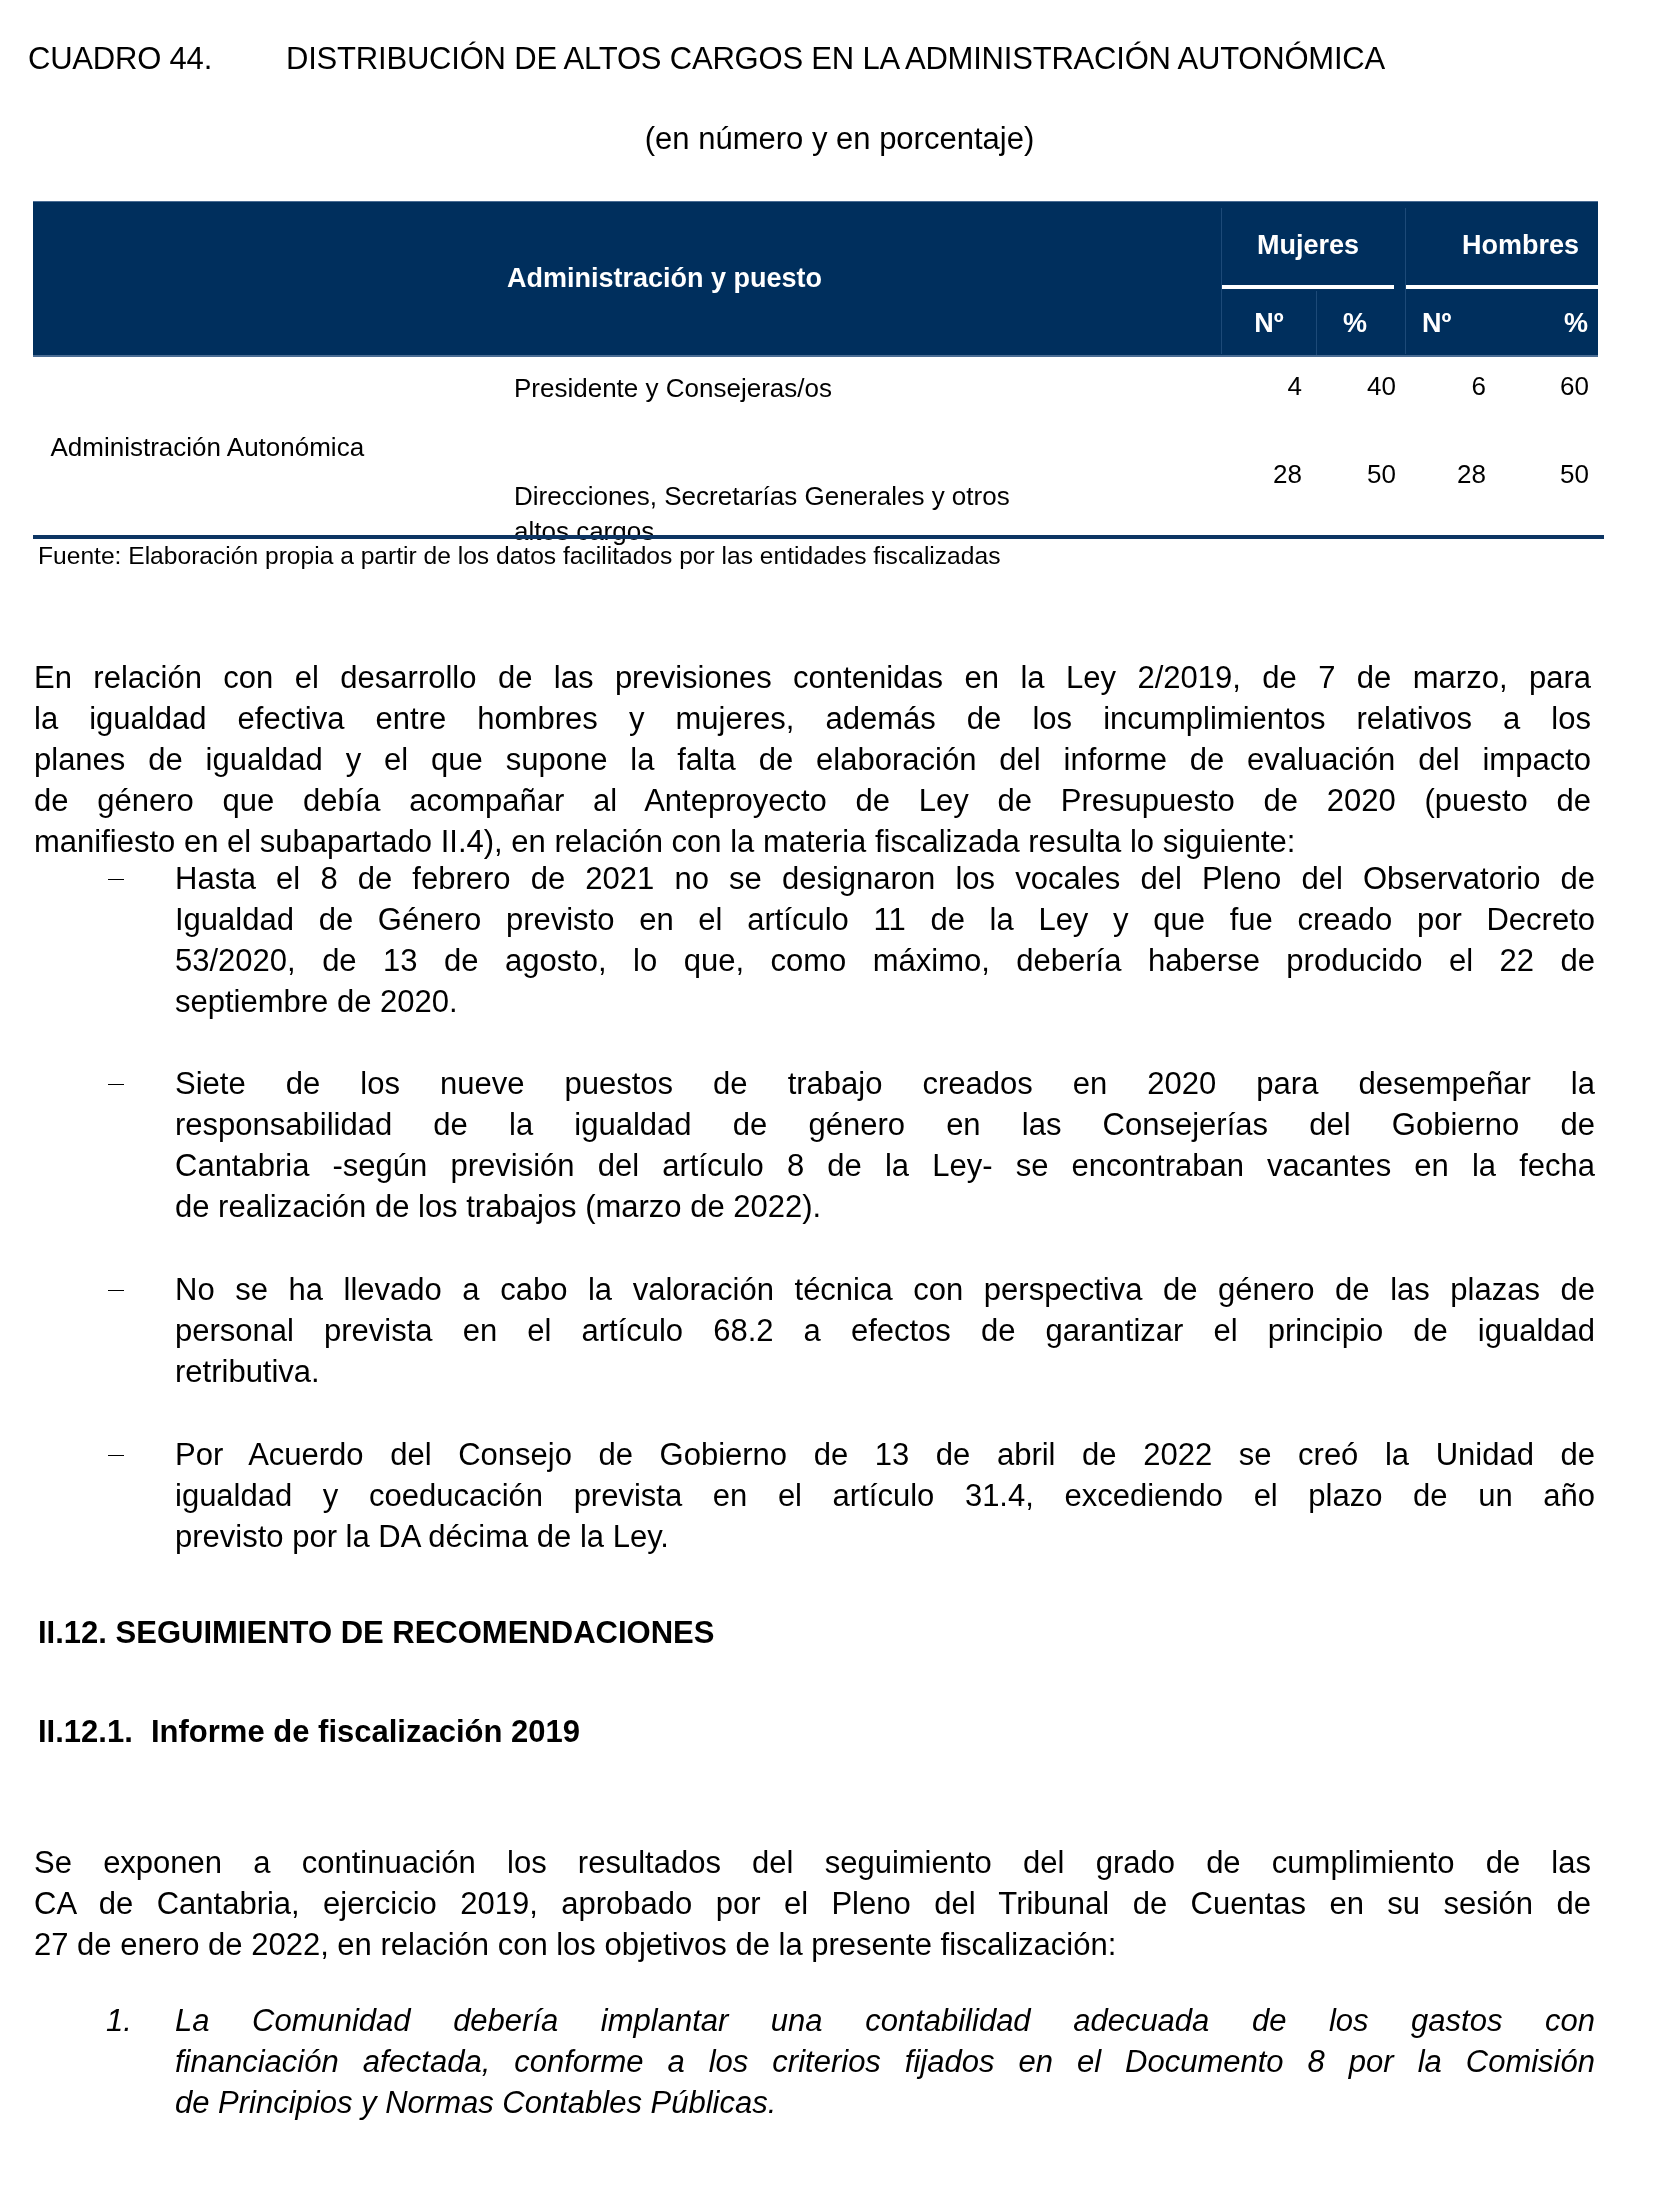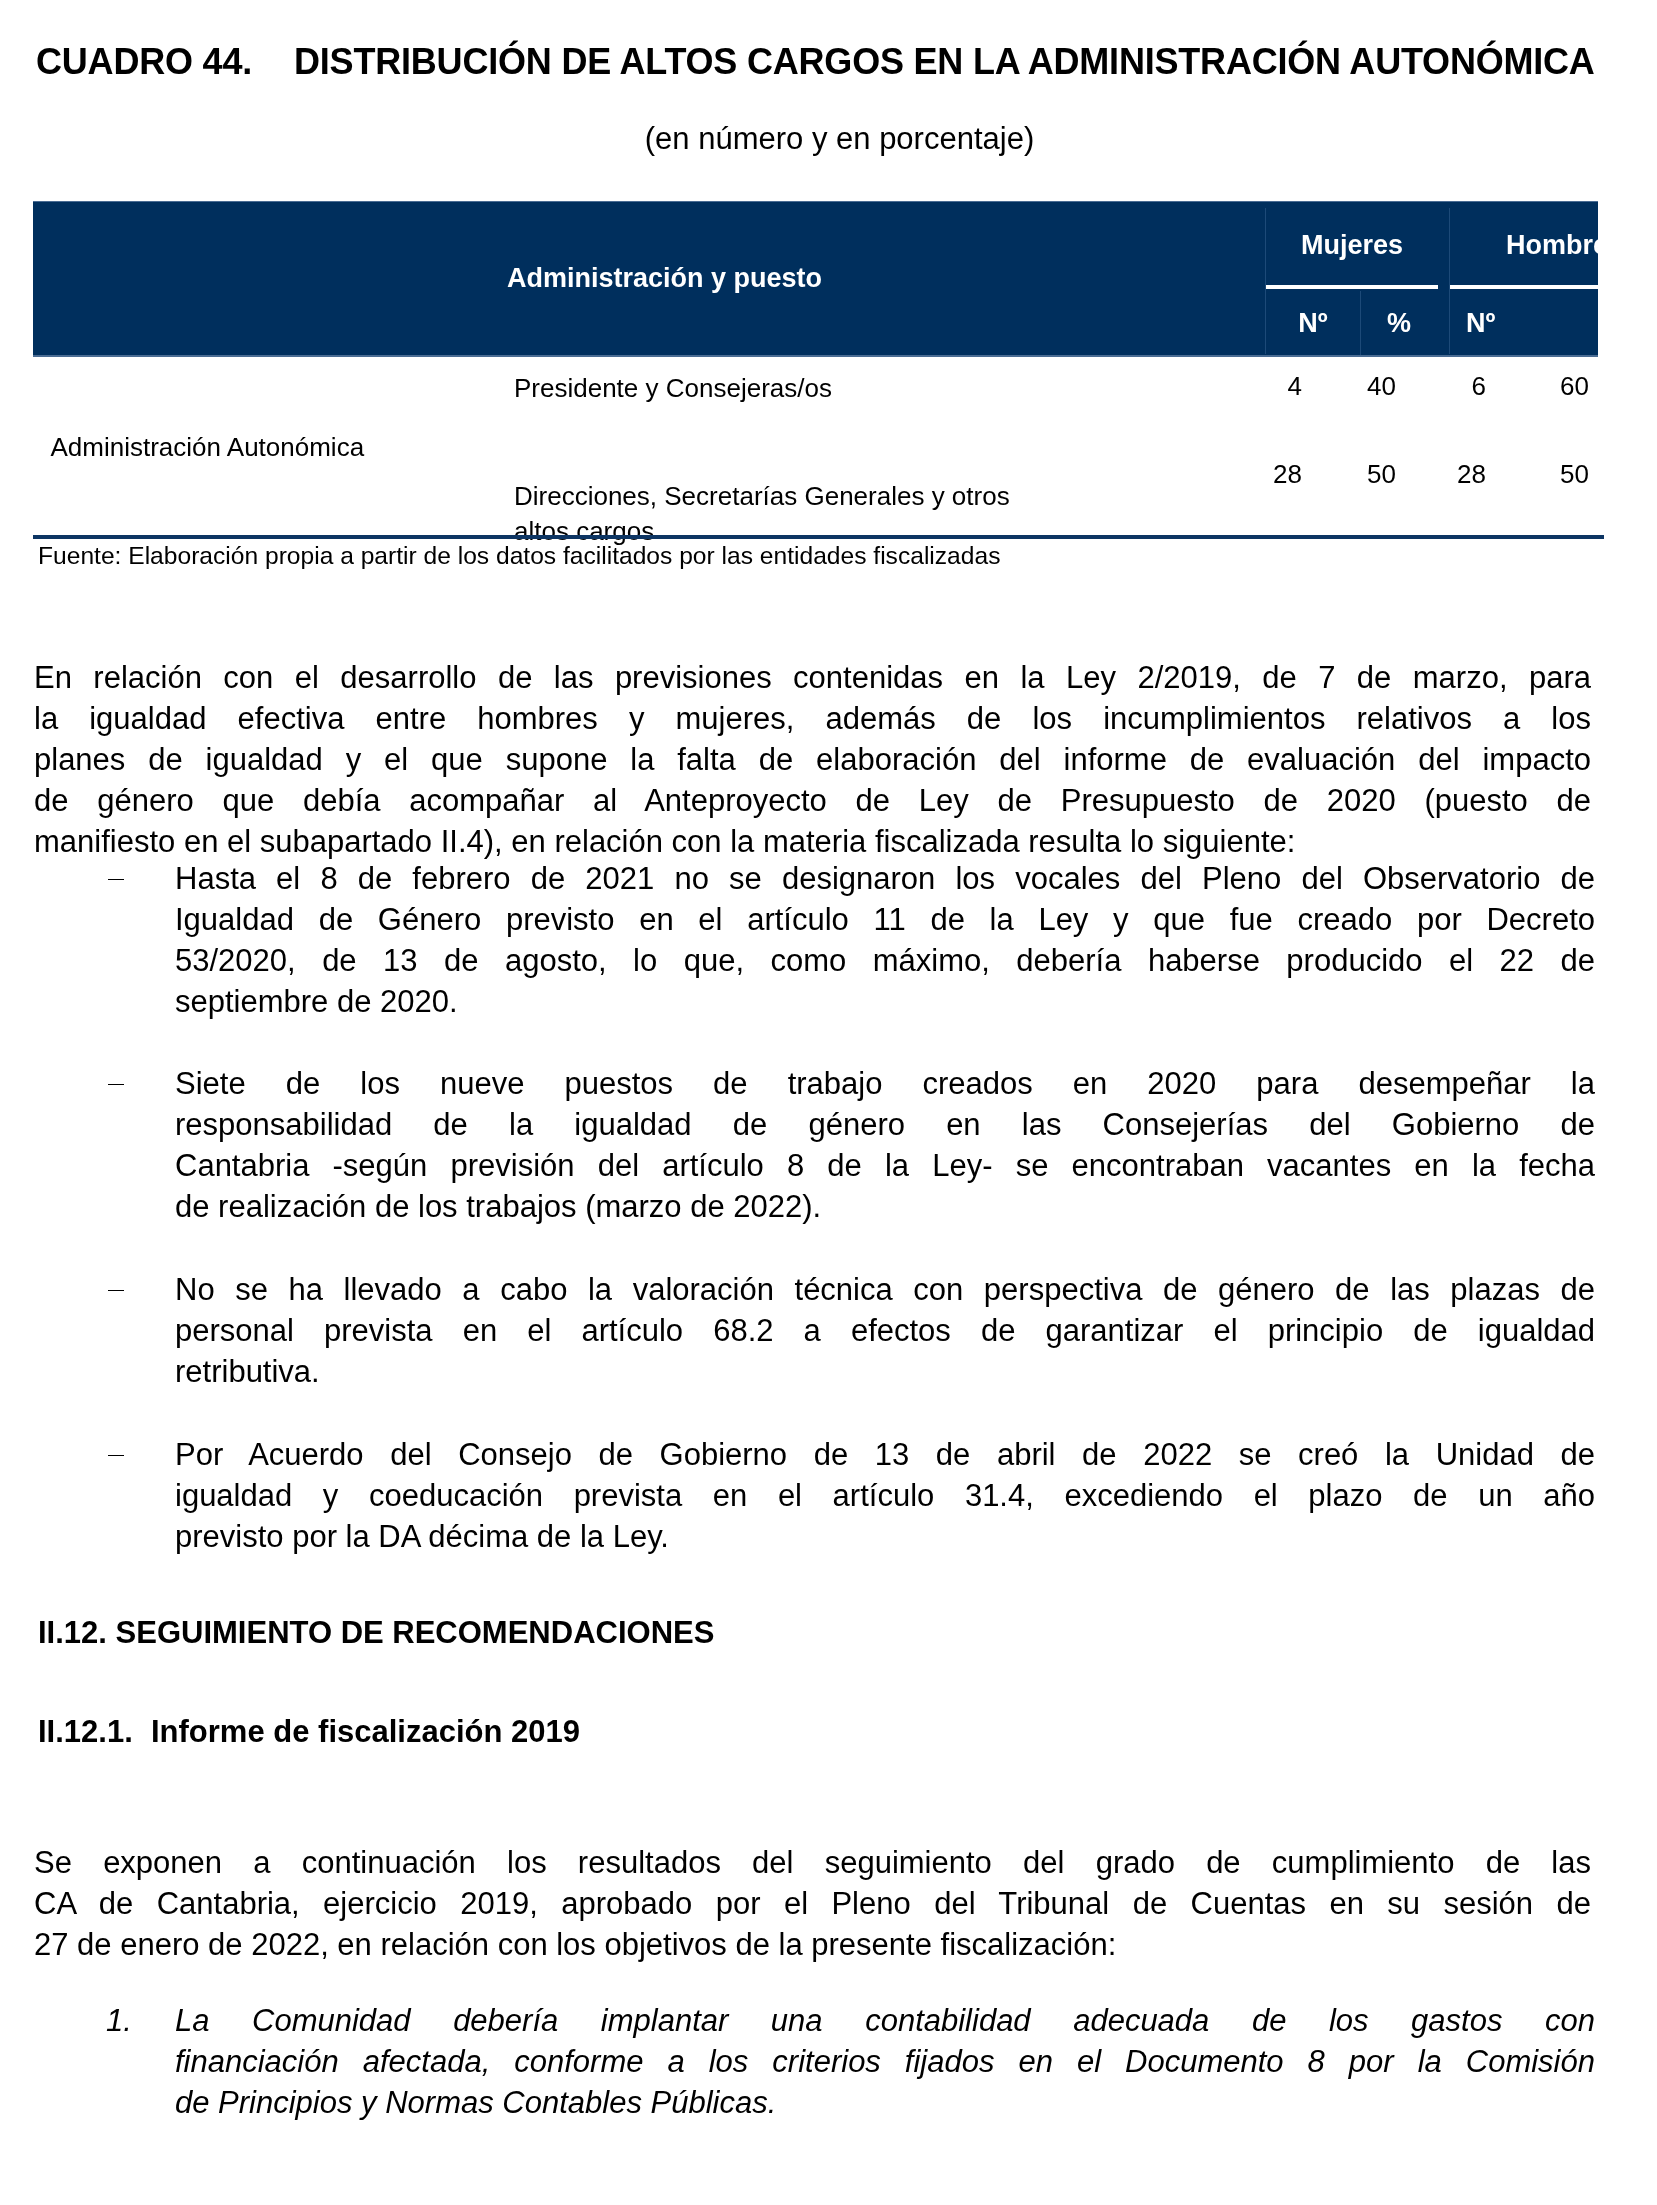--- a/index.html
+++ b/index.html
@@ -17,25 +17,25 @@
     }
     .page {
       position: absolute;
       left: 0;
       top: 0;
       width: 1658px;
       height: 2205px;
     }
     .caption-title {
       position: absolute;
-      left: 36px;
+      left: 28px;
       top: 41px;
       width: 1573px;
-      font-size: 36px;
-      font-weight: bold;
+      font-size: 31px;
+      font-weight: normal;
       letter-spacing: -0.2px;
       white-space: nowrap;
     }
     .caption-title .num {
       display: inline-block;
       width: 258px;
     }
     .caption-sub {
       position: absolute;
       left: 0;
@@ -78,21 +78,20 @@
       box-sizing: border-box;
     }
     .th-group {
       position: absolute;
       top: 6.4px;
       height: 146px;
       color: #ffffff;
       font-weight: bold;
       font-size: 27px;
       border-left: 0.8px solid #1d4a78;
-      margin-left: 44px;
     }
     .th-group.mujeres { left: 1188px; width: 172px; }
     .th-group.hombres { left: 1372px; width: 193px; padding-left: 36px; }
     .th-group .glabel {
       position: absolute;
       left: 0; top: 0;
       width: 100%;
       height: 75px;
       display: flex;
       align-items: center;

